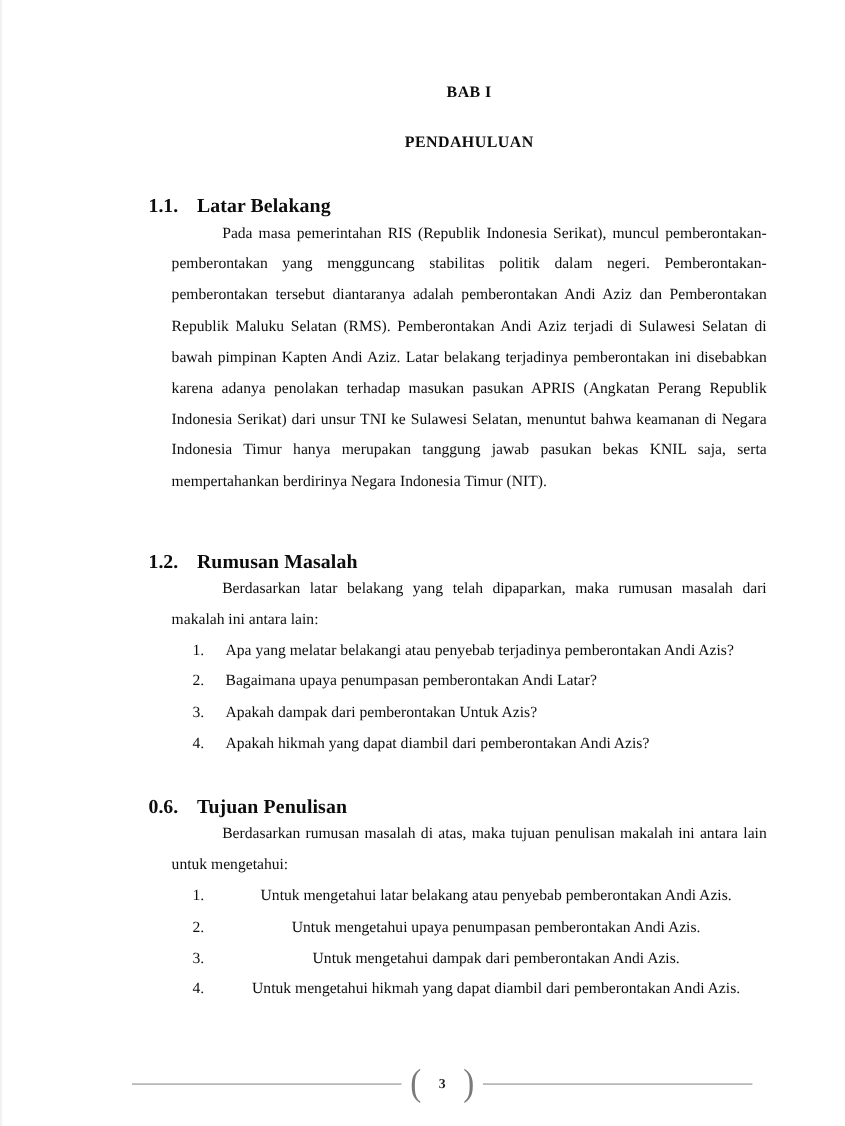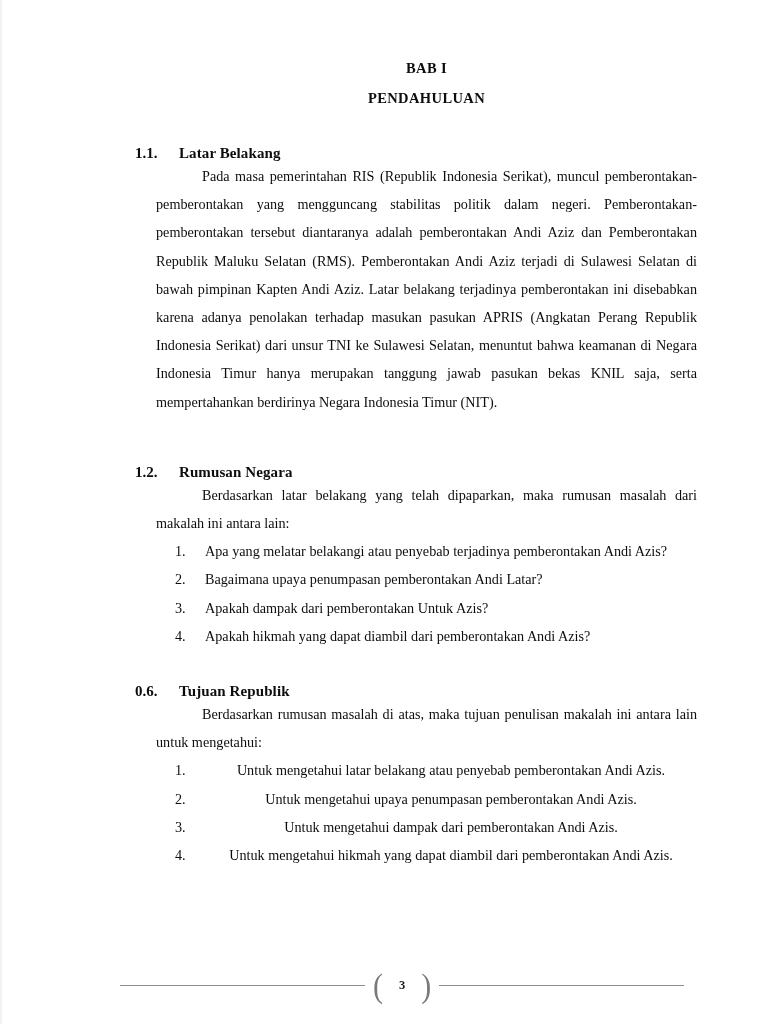--- a/index.html
+++ b/index.html
@@ -31,28 +31,28 @@
     left: 156px;
     top: 0;
     width: 541px;   
   }
 
   .chapter-title {
     text-align: center;
     font-weight: bold;
     font-size: 14.5px;
     letter-spacing: 0.4px;
-    margin: 0;
+    margin: 16px;
   }
   .chapter-title.first { padding-top: 60px; }
   .chapter-title.second { padding-top: 13px; }
 
   .section-heading {
     font-weight: bold;
-    font-size: 15px;
+    font-size: 18px;
     margin: 0;
     margin-left: -21px;   
     display: flex;
     align-items: baseline;
   }
   .section-heading .num {
     display: inline-block;
     width: 44px;
     flex: 0 0 44px;
   }
@@ -152,21 +152,21 @@
 
     <div class="section-heading s1">
       <span class="num">1.1.</span>
       <span class="label">Latar Belakang</span>
     </div>
 
     <p class="body indent after-heading">Pada masa pemerintahan RIS (Republik Indonesia Serikat), muncul pemberontakan-pemberontakan yang mengguncang stabilitas politik dalam negeri. Pemberontakan-pemberontakan tersebut diantaranya adalah pemberontakan Andi Aziz dan Pemberontakan Republik Maluku Selatan (RMS). Pemberontakan Andi Aziz terjadi di Sulawesi Selatan di bawah pimpinan Kapten Andi Aziz. Latar belakang terjadinya pemberontakan ini disebabkan karena adanya penolakan terhadap masukan pasukan APRIS (Angkatan Perang Republik Indonesia Serikat) dari unsur TNI ke Sulawesi Selatan, menuntut bahwa keamanan di Negara Indonesia Timur hanya merupakan tanggung jawab pasukan bekas KNIL saja, serta mempertahankan berdirinya Negara Indonesia Timur (NIT).</p>
 
     <div class="section-heading s2">
       <span class="num">1.2.</span>
-      <span class="label">Rumusan Negara</span>
+      <span class="label">Rumusan Masalah</span>
     </div>
 
     <p class="body indent after-heading">Berdasarkan latar belakang yang telah dipaparkan, maka rumusan masalah dari makalah ini antara lain:</p>
 
     <ol class="num-list list-1">
       <li>
         <span class="marker">1.</span>
         <span class="item-text">Apa yang melatar belakangi atau penyebab terjadinya pemberontakan Andi Azis?</span>
       </li>
       <li>
@@ -178,21 +178,21 @@
         <span class="item-text">Apakah dampak dari pemberontakan Untuk Azis?</span>
       </li>
       <li>
         <span class="marker">4.</span>
         <span class="item-text">Apakah hikmah yang dapat diambil dari pemberontakan Andi Azis?</span>
       </li>
     </ol>
 
     <div class="section-heading s3">
       <span class="num">0.6.</span>
-      <span class="label">Tujuan Republik</span>
+      <span class="label">Tujuan Penulisan</span>
     </div>
 
     <p class="body indent after-heading">Berdasarkan rumusan masalah di atas, maka tujuan penulisan makalah ini antara lain untuk mengetahui:</p>
 
     <ol class="num-list tight list-3">
       <li>
         <span class="marker">1.</span>
         <span class="item-text">Untuk mengetahui latar belakang atau penyebab pemberontakan Andi Azis.</span>
       </li>
       <li>

